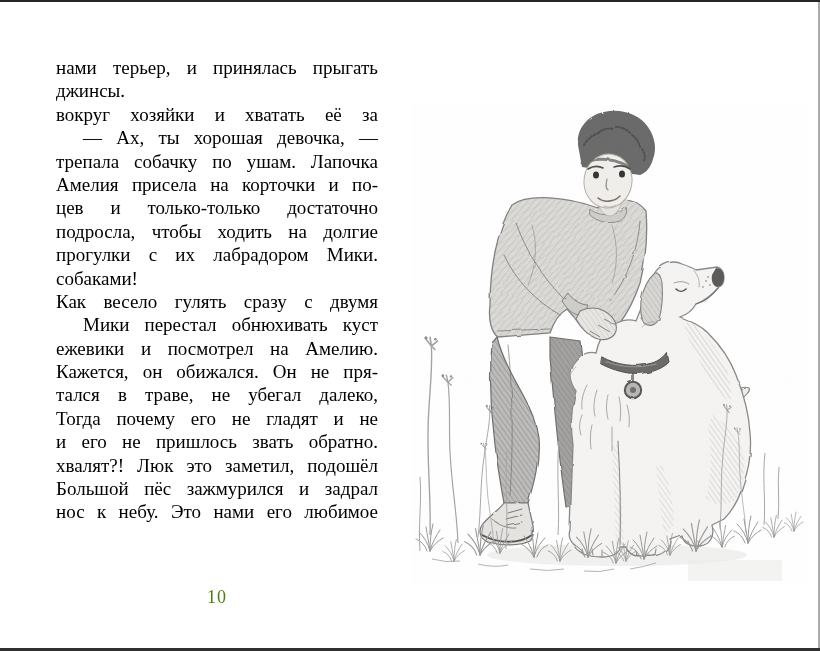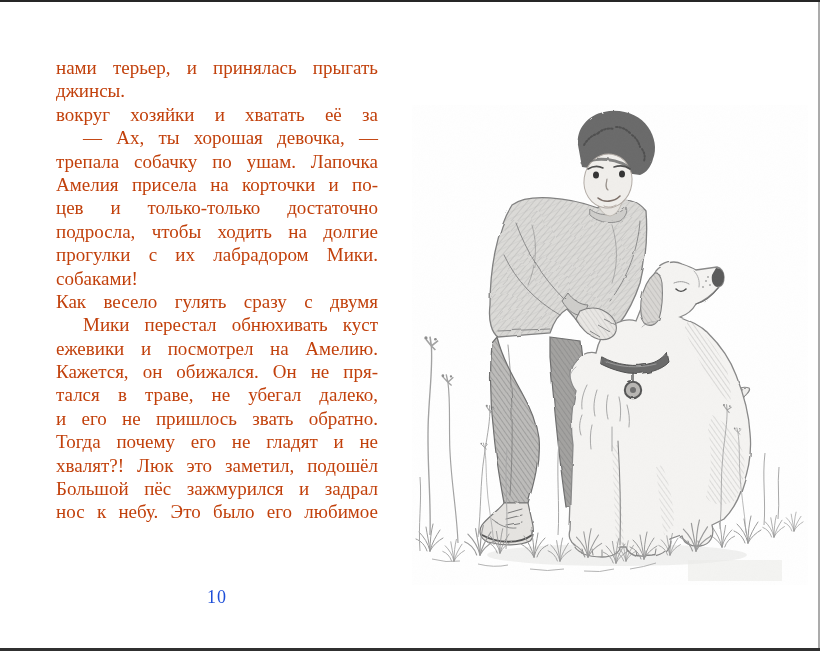--- a/index.html
+++ b/index.html
@@ -8,35 +8,35 @@
     background:#ffffff;
     font-family:"Liberation Serif", serif;
   }
   .frame-top{position:absolute;left:0;top:0;width:820px;height:2px;background:#262626;}
   .frame-bottom{position:absolute;left:0;bottom:0;width:820px;height:3px;background:#303030;}
   .frame-right{position:absolute;right:0;top:2px;width:2px;height:646px;background:#ababab;}
   .scan-artifact{position:absolute;left:688px;top:560px;width:94px;height:21px;background:#f4f4f2;}
 
   .text-col{
     position:absolute;left:56px;top:56px;width:322px;
-    color:#c2410c;font-size:19px;line-height:23.4px;
+    color:#000000;font-size:19px;line-height:23.4px;
   }
   .line{
     height:23.4px;
     text-align:justify;
     text-align-last:justify;
     -moz-text-align-last:justify;
     white-space:normal;
   }
   .line.end{text-align-last:left;-moz-text-align-last:left;}
   .line.indent{text-indent:27px;}
 
   .page-num{
     position:absolute;left:56px;top:587px;width:322px;
-    text-align:center;font-size:18px;color:#1d4ed8;letter-spacing:1px;
+    text-align:center;font-size:18px;color:#4d7c0f;letter-spacing:1px;
   }
 
   .illo{position:absolute;left:412px;top:105px;width:396px;height:480px;}
 </style>
 </head>
 <body>
 
 <div class="frame-top"></div>
 <div class="frame-bottom"></div>
 <div class="frame-right"></div>
@@ -51,25 +51,25 @@
     <div class="line">Амелия присела на корточки и по-</div>
     <div class="line">цев и только-только достаточно</div>
     <div class="line">подросла, чтобы ходить на долгие</div>
     <div class="line">прогулки с их лабрадором Мики.</div>
     <div class="line end">собаками!</div>
     <div class="line">Как весело гулять сразу с двумя</div>
     <div class="line indent">Мики перестал обнюхивать куст</div>
     <div class="line">ежевики и посмотрел на Амелию.</div>
     <div class="line">Кажется, он обижался. Он не пря-</div>
     <div class="line">тался в траве, не убегал далеко,</div>
+    <div class="line">Тогда почему его не гладят и не</div>
     <div class="line">и его не пришлось звать обратно.</div>
-    <div class="line">Тогда почему его не гладят и не</div>
     <div class="line">хвалят?! Люк это заметил, подошёл</div>
     <div class="line">Большой пёс зажмурился и задрал</div>
-    <div class="line">нос к небу. Это было его любимое</div>
+    <div class="line">нос к небу. Это нами его любимое</div>
 </div>
 
 <div class="page-num">10</div>
 
 <svg class="illo" viewBox="0 0 396 480" role="img">
   <defs>
     <filter id="wob" x="-15%" y="-15%" width="130%" height="130%">
       <feTurbulence type="fractalNoise" baseFrequency="0.035" numOctaves="2" seed="7" result="n"></feTurbulence>
       <feDisplacementMap in="SourceGraphic" in2="n" scale="3.2"></feDisplacementMap>
     </filter>

